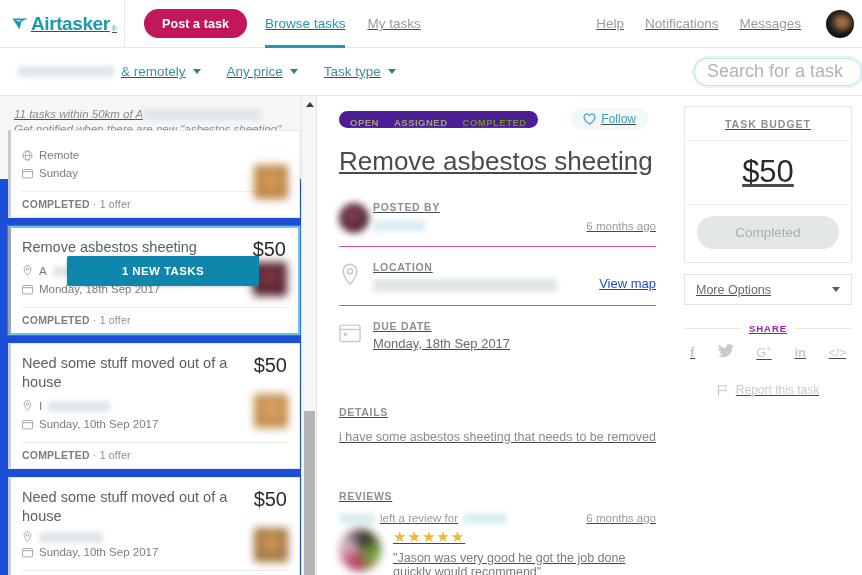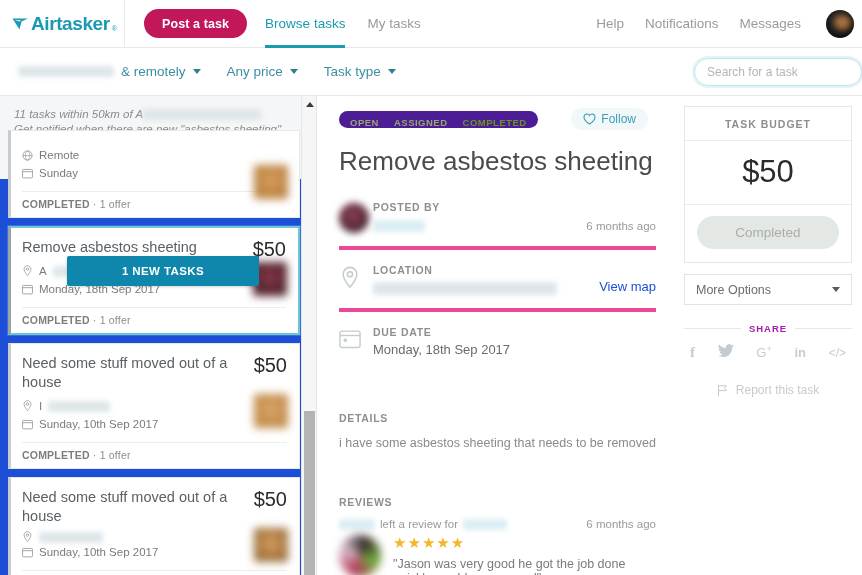--- a/index.html
+++ b/index.html
@@ -3,21 +3,21 @@
 <meta charset="utf-8">
 <style>
   * { box-sizing: border-box; margin: 0; padding: 0; }
   html, body {
     width: 862px; height: 575px;
     font-family: "Liberation Sans", sans-serif;
     background: #ffffff;
     overflow: hidden;
     color: #4a4a4a;
   }
-  .app { position: relative; width: 862px; height: 445px; }
+  .app { position: relative; width: 862px; height: 445px; text-decoration: underline; }
 
   
   .topnav {
     height: 48px; width: 100%;
     background: #fff;
     border-bottom: 1px solid #e8e8e8;
     display: flex; align-items: center;
     position: relative;
   }
   .logo-wrap {
@@ -90,21 +90,21 @@
   .caret {
     width: 0; height: 0;
     border-left: 4.5px solid transparent;
     border-right: 4.5px solid transparent;
     border-top: 5.5px solid #2d7f93;
   }
   .search-wrap { margin-left: auto; padding-right: 0; position: relative; }
   .search-input {
     width: 168px; height: 28px;
     border: 1px solid #bfe3e9; border-radius: 15px;
-    padding: 0 12px; font-size: 12px; color: #555;
+    padding: 0 12px; font-size: 18px; color: #555;
     font-family: "Liberation Sans", sans-serif;
     outline: none;
     box-shadow: 0 0 0 2px rgba(120,200,215,.20);
   }
   .search-input::placeholder { color: #b4b4b4; }
 
   
   .body-wrap { display: flex; height: 479px; width: 100%; }
 
   
@@ -209,21 +209,21 @@
     height: 22px; display: flex; align-items: center; gap: 5px;
     padding: 0 12px; color: #3d9db3; font-size: 12px; cursor: pointer;
   }
   .task-heading {
     font-size: 26px; color: #4b4b4b; font-weight: normal;
     margin: 15px 0 0 0; line-height: 32px;
   }
 
   .info-row {
     display: flex; align-items: flex-start;
-    border-bottom: 4px solid #ec4899;
+    border-bottom: 1px solid #ec4899;
     padding: 14px 0 13px 0; position: relative;
   }
   .info-row:first-of-type { border-top: none; }
   .info-icon {
     width: 34px; flex: 0 0 34px; display: flex;
     align-items: center; justify-content: flex-start; padding-top: 2px;
   }
   .info-body { flex: 1 1 auto; }
   .info-label {
     font-size: 10.5px; font-weight: bold; color: #8e8e8e;

